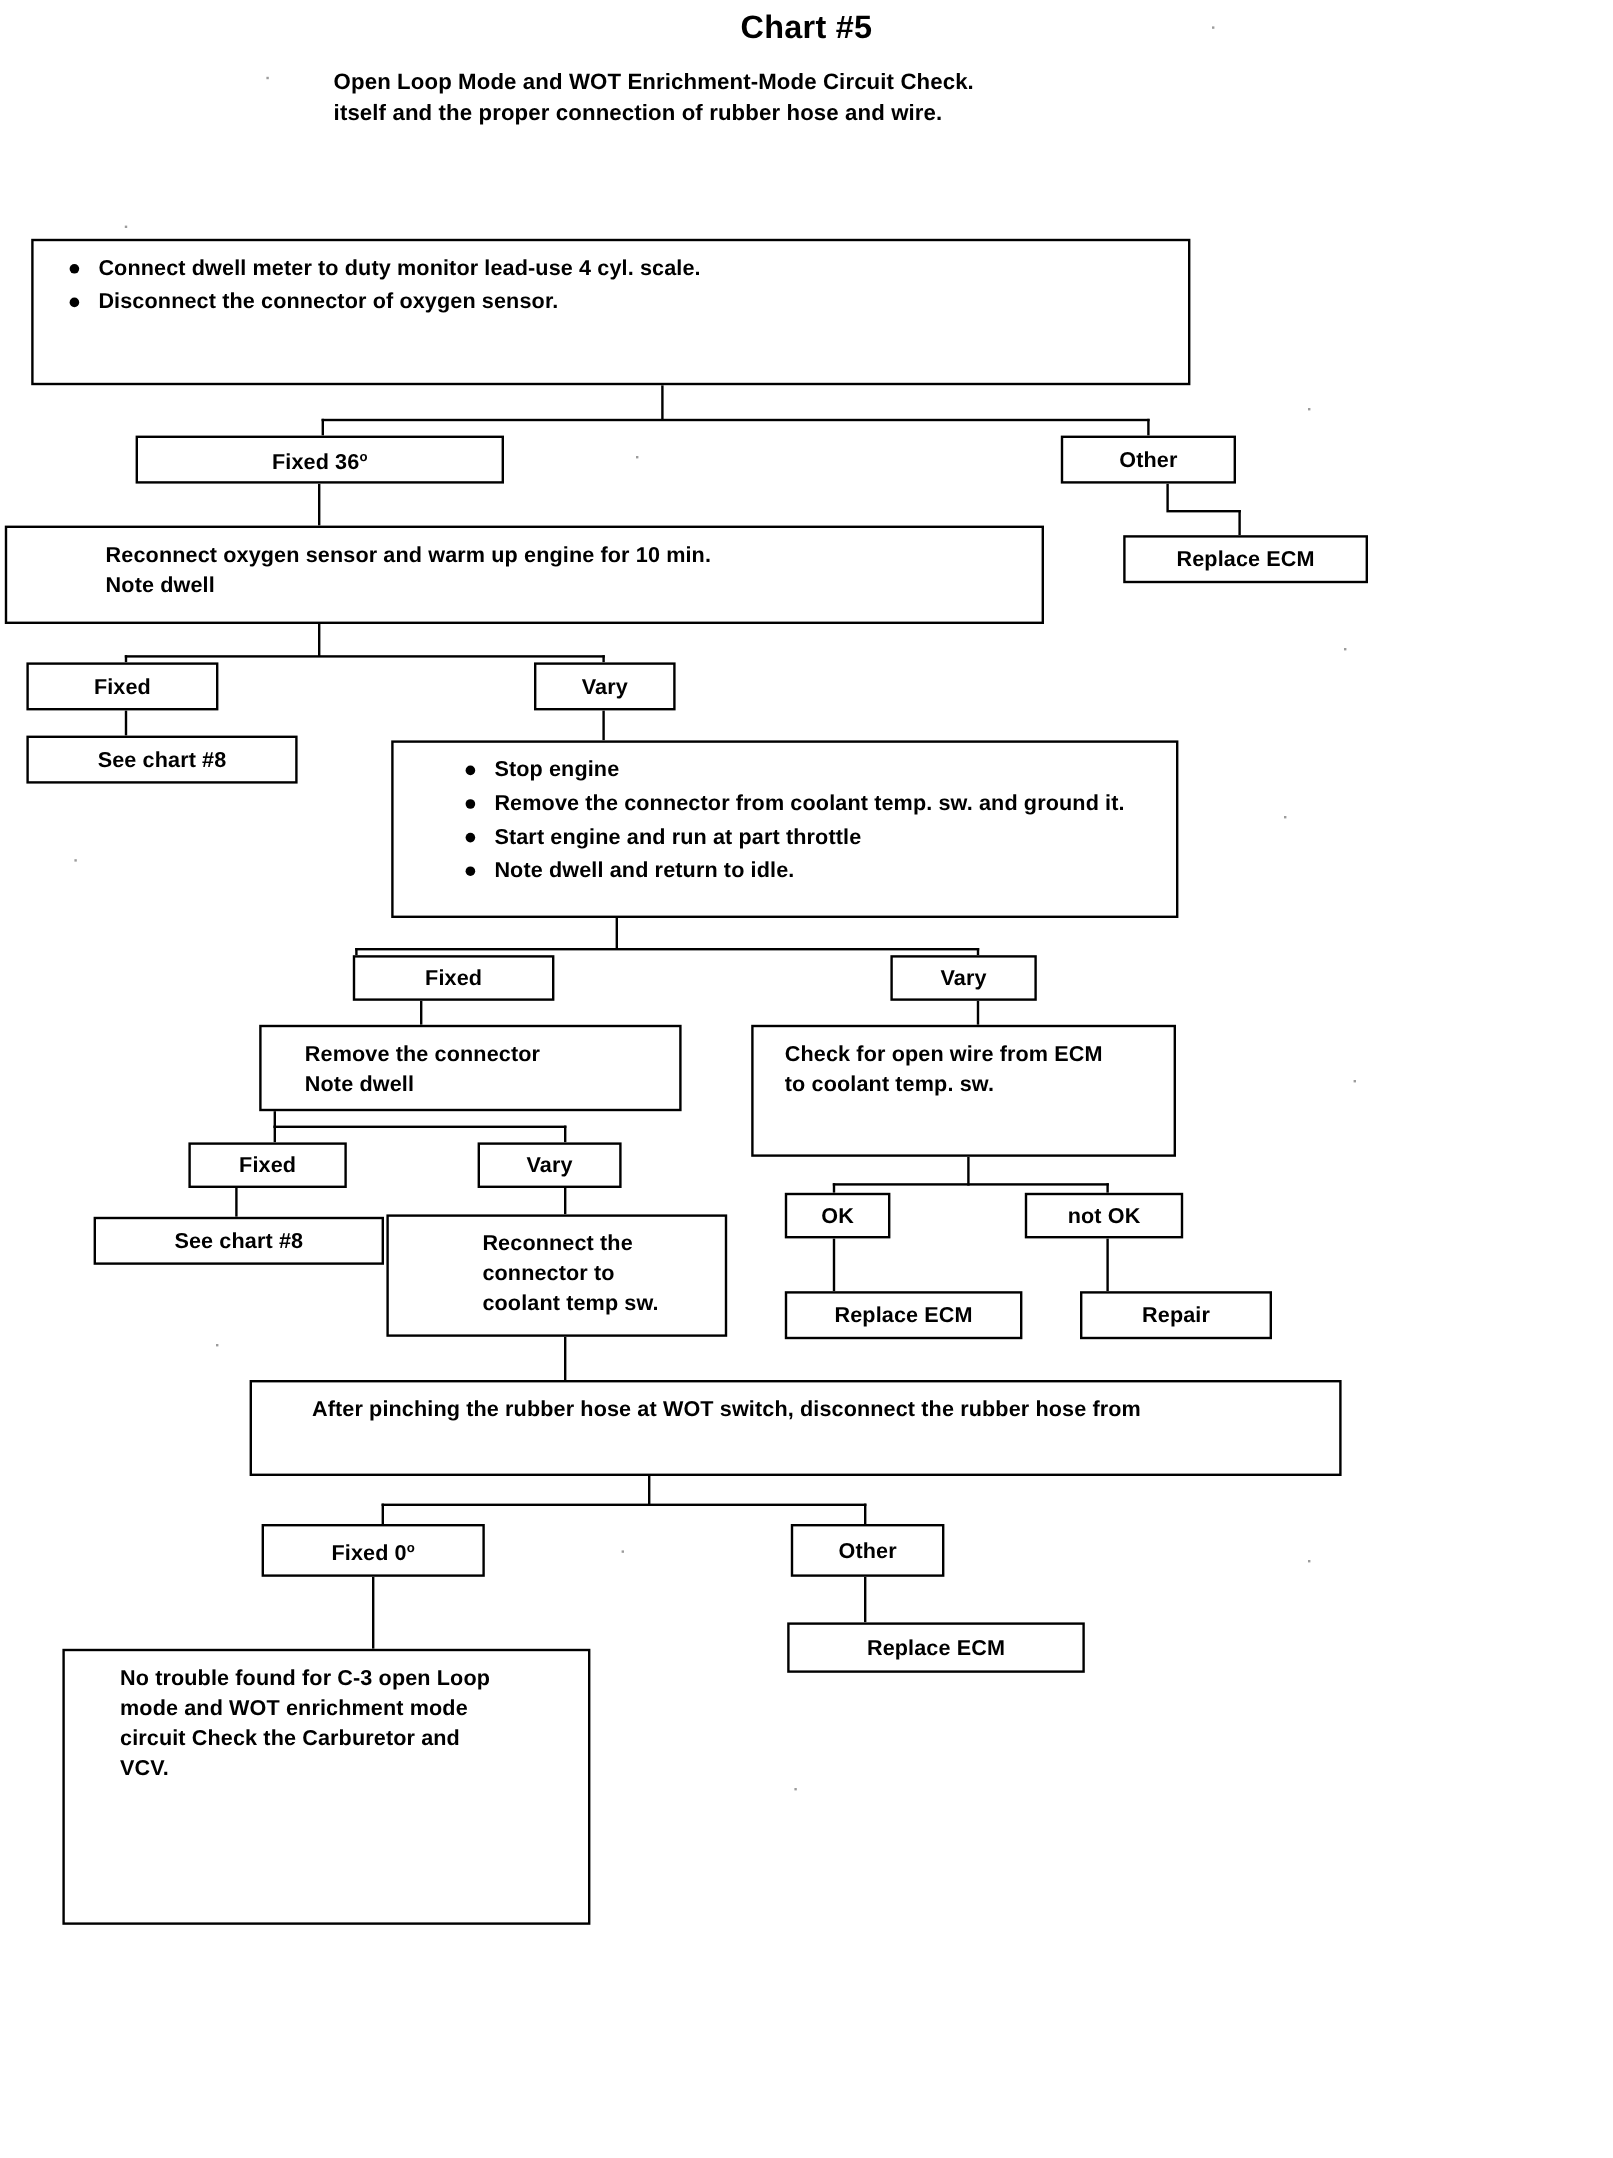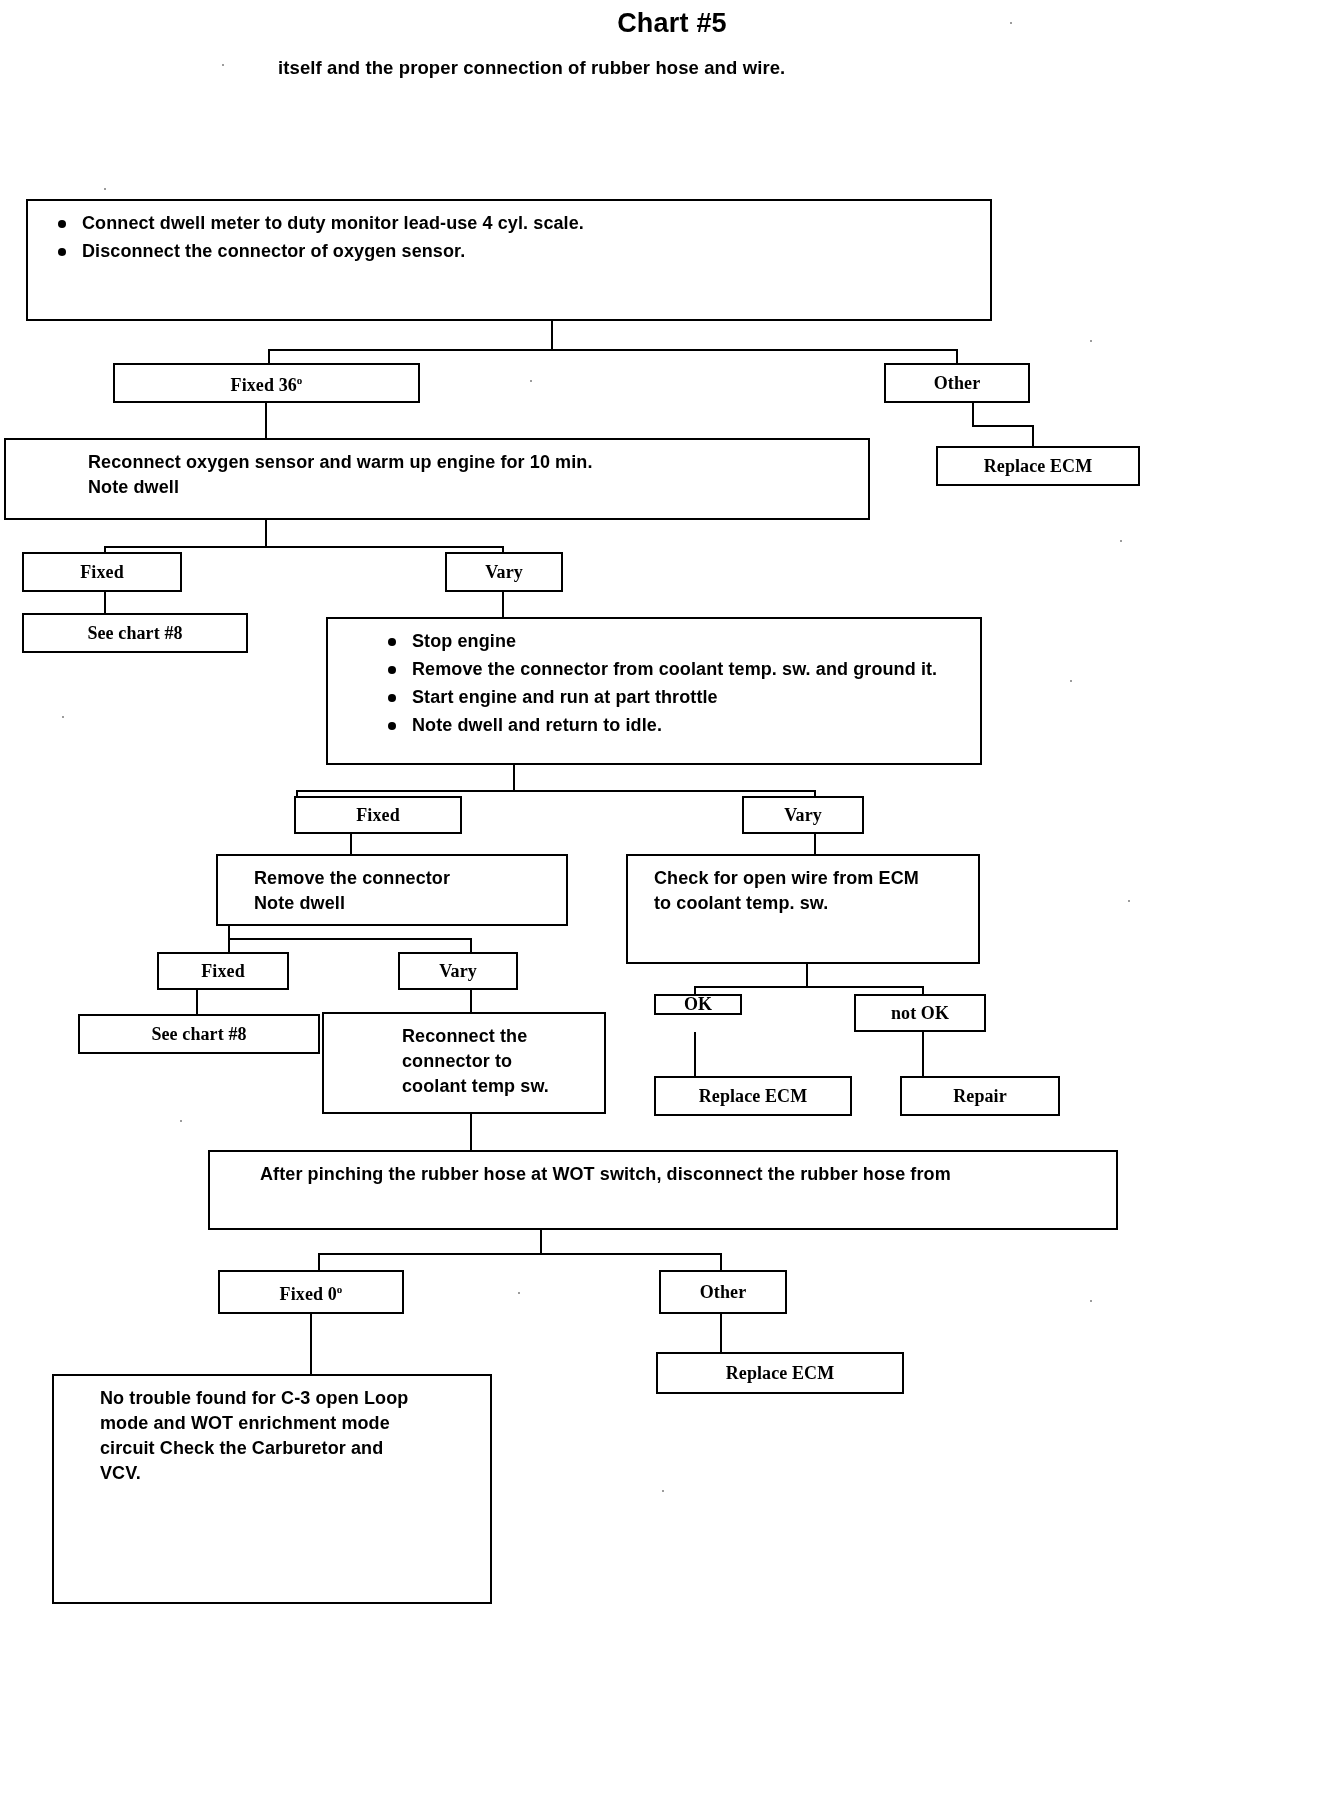--- a/index.html
+++ b/index.html
@@ -52,21 +52,20 @@
     font-weight: bold;
     line-height: 25px;
     letter-spacing: 0.1px;
     z-index: 3;
   }
   .box.center {
     display: flex;
     align-items: center;
     justify-content: center;
     text-align: center;
-    font-family: Liberation Serif, serif;
   }
   .box.pad {
     padding: 10px 14px 10px 22px;
   }
   .sub { font-size: 11px; vertical-align: super; font-weight: bold;}
 
   
   ul.bl {
     margin: 0;
     padding: 0;
@@ -115,20 +114,21 @@
   }
 </style>
 </head>
 <body>
 
 <div id="page">
 
   <div class="chart-title">Chart #5</div>
 
   <div class="intro">
+    <div>Open Loop Mode and WOT Enrichment-Mode Circuit Check.</div>
     <div>itself and the proper connection of rubber hose and wire.</div>
   </div>
 
   <div class="box pad" style="left:26px; top:199px; width:966px; height:122px;">
     <ul class="bl">
       <li>Connect dwell meter to duty monitor lead-use 4 cyl. scale.</li>
       <li>Disconnect the connector of oxygen sensor.</li>
     </ul>
   </div>
 
@@ -225,21 +225,21 @@
 
   <div class="box center" style="left:398px; top:952px; width:120px; height:38px;">
     <span>Vary</span>
   </div>
 
   <div class="v" style="left:806px; top:964px; height:24px;"></div>
   <div class="h" style="left:694px; top:986px; width:230px;"></div>
   <div class="v" style="left:694px; top:986px; height:8px;"></div>
   <div class="v" style="left:922px; top:986px; height:8px;"></div>
 
-  <div class="box center" style="left:654px; top:994px; width:88px; height:21px;">
+  <div class="box center" style="left:654px; top:994px; width:88px; height:38px;">
     <span>OK</span>
   </div>
 
   <div class="box center" style="left:854px; top:994px; width:132px; height:38px;">
     <span>not  OK</span>
   </div>
 
   <div class="v" style="left:196px; top:990px; height:24px;"></div>
   <div class="box center" style="left:78px; top:1014px; width:242px; height:40px;">
     <span>See chart #8</span>

